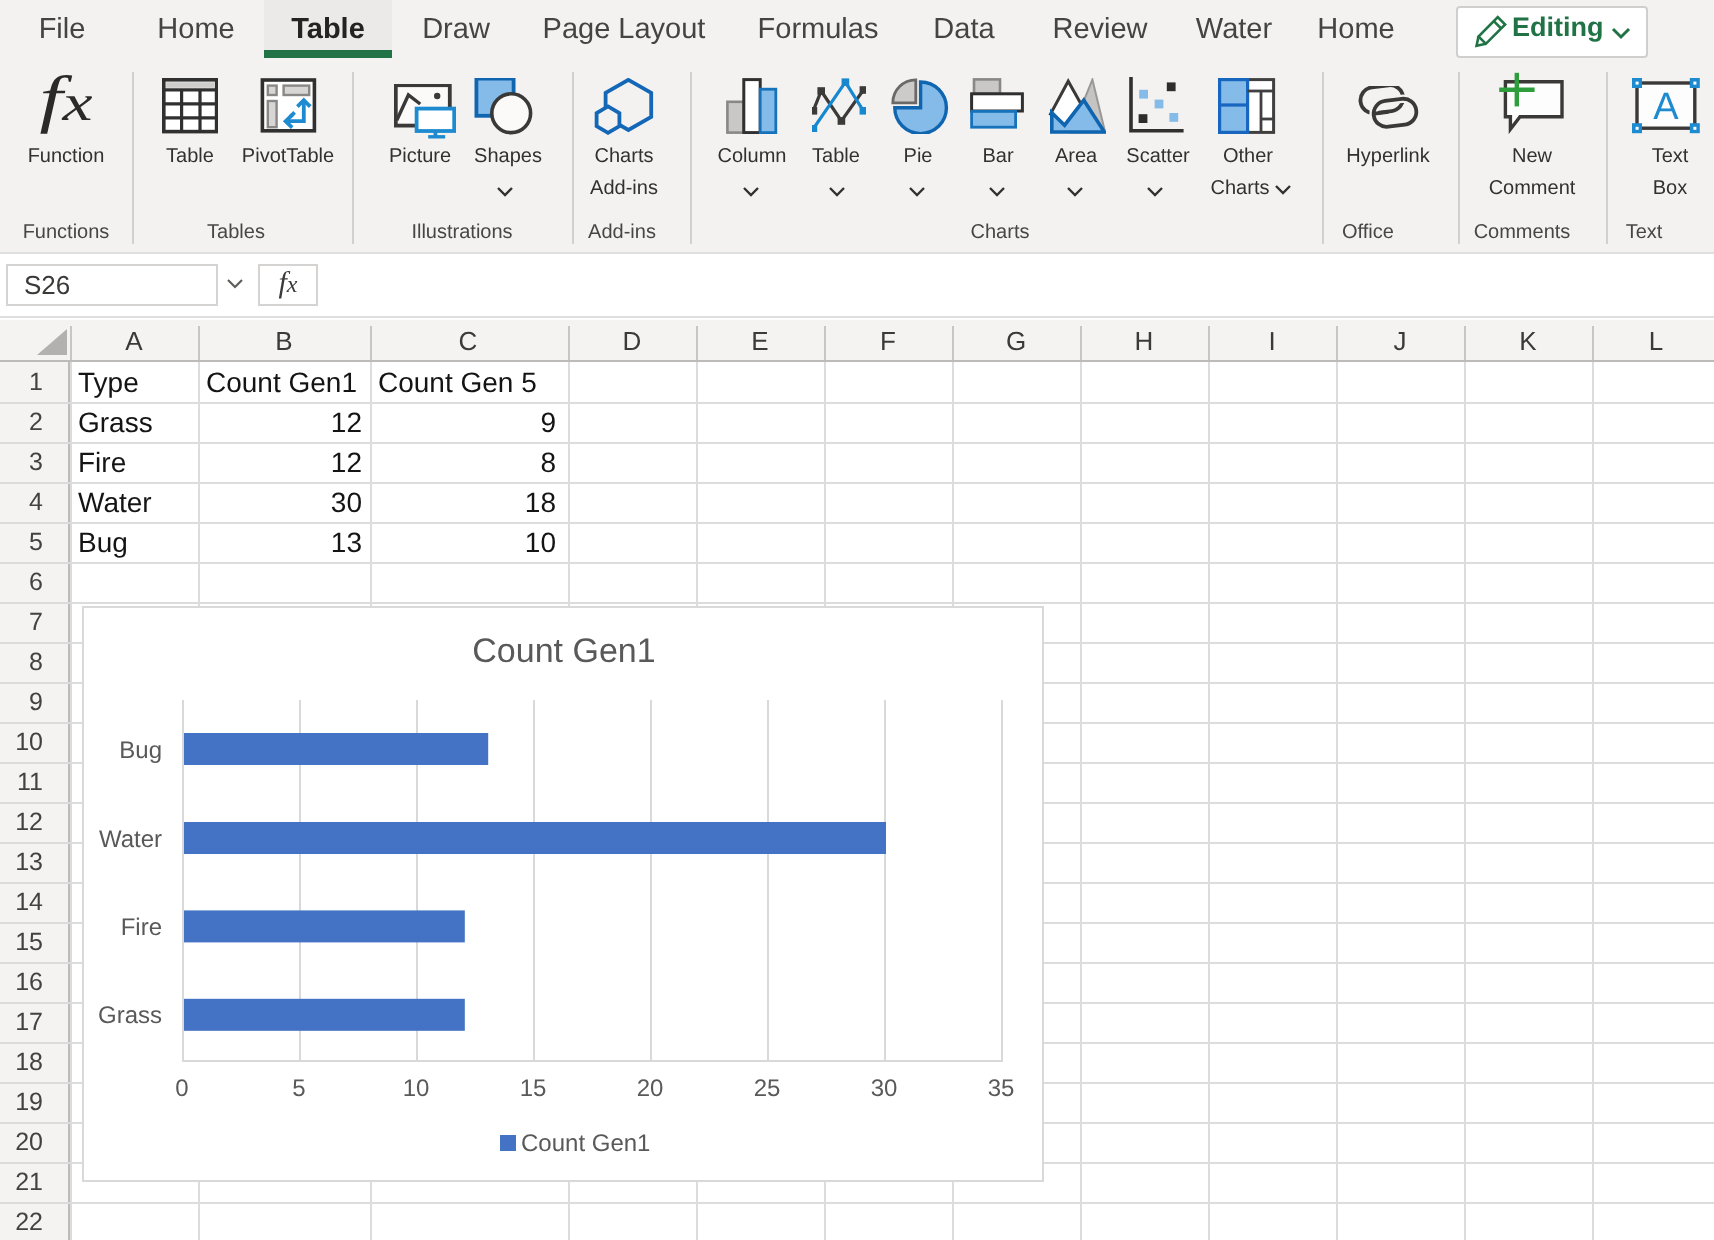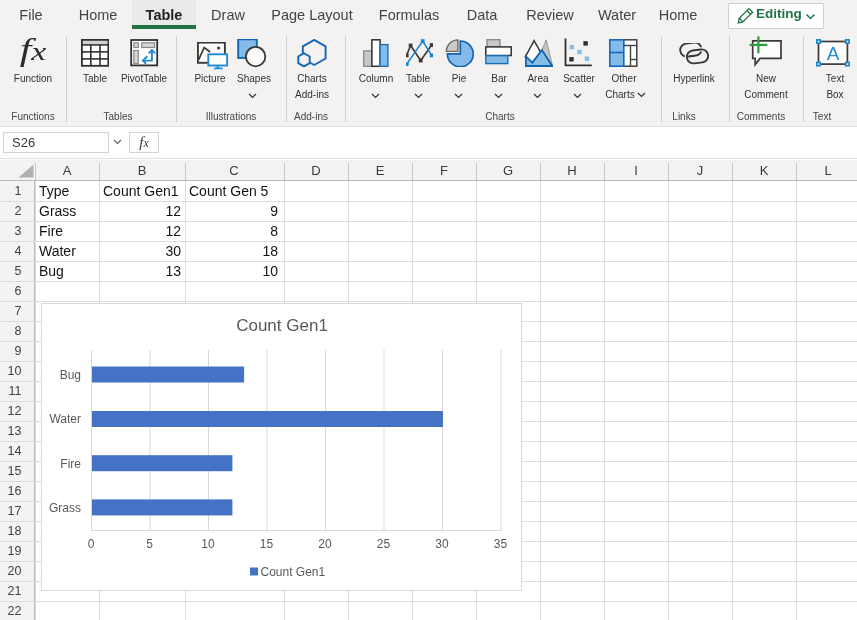--- a/index.html
+++ b/index.html
@@ -230,21 +230,21 @@
 <div class="abs cx lbl l1" style="left:766px">New</div>
 <div class="abs cx lbl l2" style="left:766px">Comment</div>
 <div class="abs cx lbl l1" style="left:835px">Text</div>
 <div class="abs cx lbl l2" style="left:835px">Box</div>
 
 <div class="abs cx glbl" style="left:33px">Functions</div>
 <div class="abs cx glbl" style="left:118px">Tables</div>
 <div class="abs cx glbl" style="left:231px">Illustrations</div>
 <div class="abs cx glbl" style="left:311px">Add-ins</div>
 <div class="abs cx glbl" style="left:500px">Charts</div>
-<div class="abs cx glbl" style="left:684px">Links</div>
+<div class="abs cx glbl" style="left:684px">Office</div>
 <div class="abs cx glbl" style="left:761px">Comments</div>
 <div class="abs cx glbl" style="left:822px">Text</div>
 
 <div class="abs" style="left:0;top:127px;width:857px;height:32px;background:#fff;border-bottom:1px solid #e1dfdd"></div>
 <div class="abs" style="left:3px;top:132px;width:106px;height:21px;border:1px solid #d6d4d2;background:#fff;font-size:13px;color:#3b3a39;line-height:19px;padding-left:8px">S26</div>
 <svg class="abs" style="left:113px;top:139px" width="9" height="6" viewBox="0 0 9 6">
       <path d="M1 1 L4.5 4.5 L8 1" fill="none" stroke="#605e5c" stroke-width="1.1"></path>
     </svg>
 <div class="abs" style="left:129px;top:132px;width:30px;height:21px;border:1px solid #d6d4d2;background:#fff;font-family:'Liberation Serif',serif;font-style:italic;font-size:15px;color:#3b3a39;text-align:center;line-height:19px">f<span style="font-size:12px">x</span></div>
 

